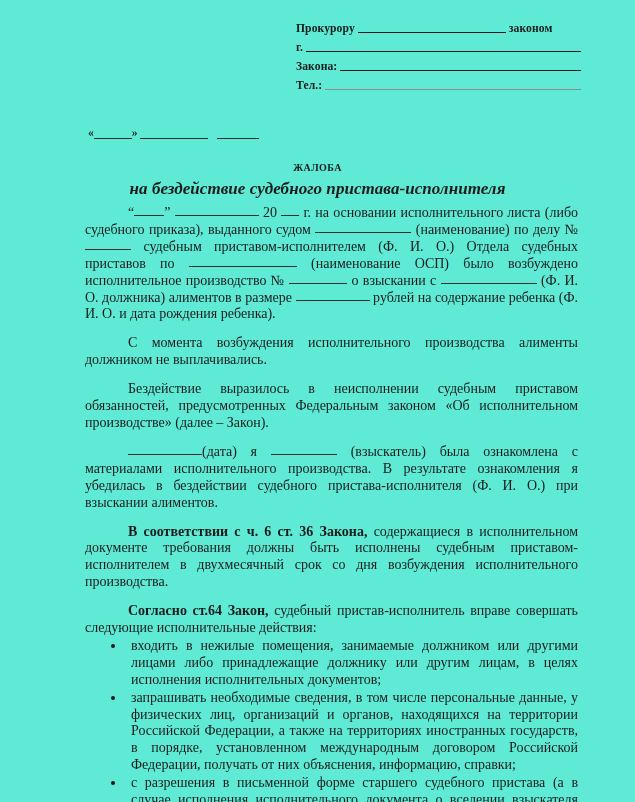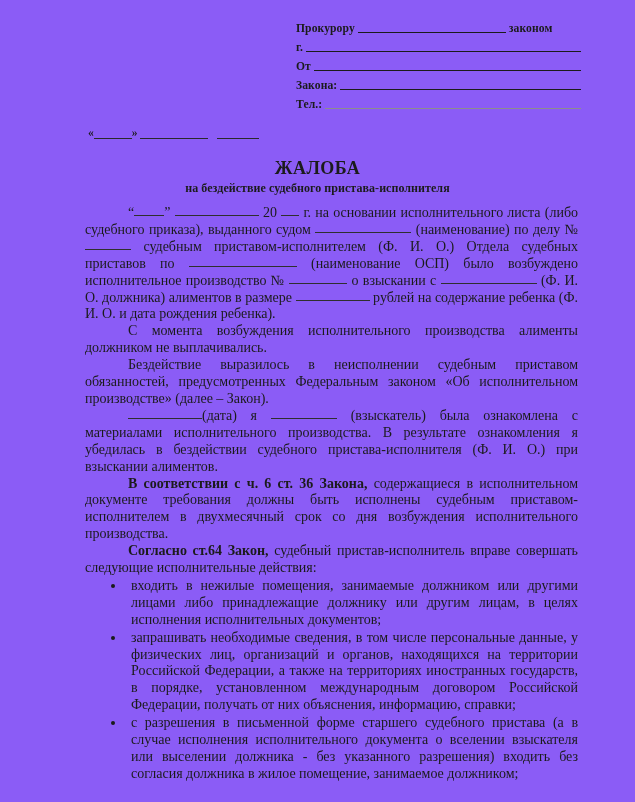--- a/index.html
+++ b/index.html
@@ -16,21 +16,21 @@
     font-family: "Liberation Serif", "DejaVu Serif", serif;
     color: #1b1b1b;
     -webkit-font-smoothing: antialiased;
   }
 
   .page {
     position: absolute;
     left: 0; top: 0;
     width: 635px;
     height: 802px;
-    background: #8b5cf6;
+    background: #5eead4;
   }
 
   
   .addr-block {
     position: absolute;
     left: 296px;
     top: 16px;
     width: 288px;
   }
   .addr-row {
@@ -80,50 +80,51 @@
 
   
   .title-wrap {
     position: absolute;
     left: 0;
     top: 160px;
     width: 635px;
     text-align: center;
   }
   .doc-title {
-    font-size: 18px;
+    font-size: 10px;
     font-weight: bold;
     letter-spacing: .45px;
     margin: 0;
     line-height: 16px;
   }
   .doc-subtitle {
-    font-size: 12px;
+    font-size: 17px;
     font-weight: bold;
     letter-spacing: .05px;
     margin: 5px 0 0 0;
     line-height: 15px;
+    font-style: italic;
   }
 
   
   .body {
     position: absolute;
     left: 85px;
     top: 205px;
     width: 493px;
     font-size: 14px;
     line-height: 16.9px;
   }
   p.para {
     margin: 0;
     text-align: justify;
     text-justify: inter-word;
     text-indent: 43px;
   }
-  p.para + p.para { margin-top: 0; }
+  p.para + p.para { margin-top: 12px; }
   .b { font-weight: bold; }
 
   
   .u {
     display: inline-block;
     border-bottom: 1.35px solid #2f2f2f;
     height: 10px;
     vertical-align: baseline;
     margin-bottom: 1px;
   }
@@ -171,24 +172,20 @@
       <span class="addr-label">Прокурору</span>
       <span class="addr-rule short"></span>
       <span class="addr-suffix">законом</span>
     </div>
 
     <div class="addr-row">
       <span class="addr-label">г.</span>
       <span class="addr-rule"></span>
     </div>
 
-    <div class="addr-row">
-      <span class="addr-label">От</span>
-      <span class="addr-rule"></span>
-    </div>
 
     <div class="addr-row">
       <span class="addr-label">Закона:</span>
       <span class="addr-rule"></span>
     </div>
 
     <div class="addr-row">
       <span class="addr-label">Тел.:</span>
       <span class="addr-rule faint"></span>
     </div>

